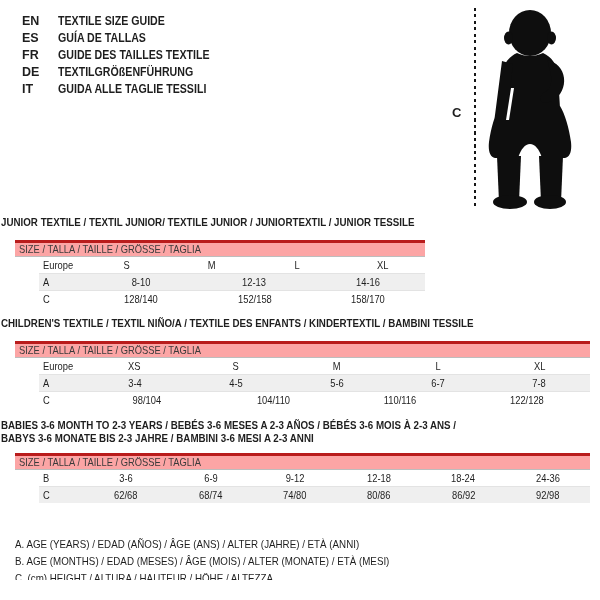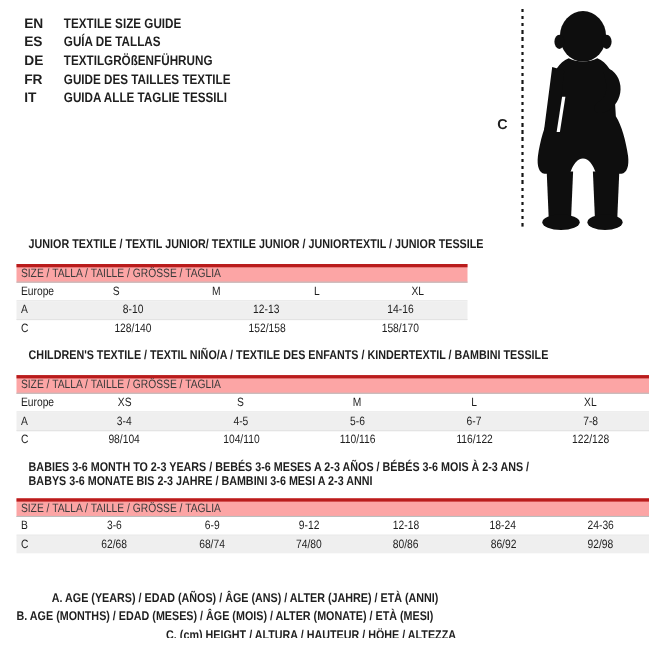--- a/index.html
+++ b/index.html
@@ -17,54 +17,54 @@
 
   
   .measure-line{
     position:absolute;left:474px;top:8px;width:2px;height:198px;
     background:repeating-linear-gradient(to bottom,#161616 0 3px,transparent 3px 6.5px);
   }
   .measure-label{position:absolute;left:452px;top:105px;font-size:13px;font-weight:600;}
   .baby-svg{position:absolute;left:482px;top:6px;}
 
   
-  .tbl-title{position:absolute;left:26px;font-size:11.5px;font-weight:700;line-height:13px;}
+  .tbl-title{position:absolute;left:1px;font-size:11.5px;font-weight:700;line-height:13px;}
   .tbl{position:absolute;left:15px;}
   .bar{
     height:13px;line-height:13px;background:#fca5a5;
     border-top:3px solid #b91c1c;border-bottom:1px solid #bdbdbd;
     padding-left:4px;font-size:11px;color:#3a3a3a;
   }
-  .row{display:flex;height:16px;line-height:16px;font-size:11px;border-bottom:1px solid #e3e3e3;}
+  .row{display:flex;height:16px;line-height:16px;font-size:11px;border-bottom:1px solid #e3e3e3;margin-left:24px;}
   .row:last-child{border-bottom:none;}
   .tbl .row:nth-child(3){background:#efefef;}
   .lbl{width:45px;padding-left:4px;box-sizing:border-box;}
   .cell{flex:1;text-align:center;}
 
   
   .notes{position:absolute;left:15px;top:536px;}
-  .note-line{height:17px;line-height:17px;font-size:11.5px;font-weight:700;text-align:right;}
+  .note-line{height:17px;line-height:17px;font-size:11.5px;font-weight:400;}
 </style>
 </head>
 <body>
 
 <div class="canvas">
 
   <div class="lang-block">
     <div class="lang-row">
       <span class="lang-code">EN</span><span class="cnd">TEXTILE SIZE GUIDE</span>
     </div>
     <div class="lang-row">
       <span class="lang-code">ES</span><span class="cnd">GUÍA DE TALLAS</span>
     </div>
     <div class="lang-row">
-      <span class="lang-code">DE</span><span class="cnd">TEXTILGRÖßENFÜHRUNG</span>
+      <span class="lang-code">FR</span><span class="cnd">GUIDE DES TAILLES TEXTILE</span>
     </div>
     <div class="lang-row">
-      <span class="lang-code">FR</span><span class="cnd">GUIDE DES TAILLES TEXTILE</span>
+      <span class="lang-code">DE</span><span class="cnd">TEXTILGRÖßENFÜHRUNG</span>
     </div>
     <div class="lang-row">
       <span class="lang-code">IT</span><span class="cnd">GUIDA ALLE TAGLIE TESSILI</span>
     </div>
   </div>
 
   <div class="measure-line"></div>
   <div class="measure-label">C</div>
   <svg class="baby-svg" width="100" height="206" viewBox="0 0 100 206">
     <g fill="#0e0e0e">
@@ -128,21 +128,20 @@
       <span class="cell"><span class="cndc">4-5</span></span>
       <span class="cell"><span class="cndc">5-6</span></span>
       <span class="cell"><span class="cndc">6-7</span></span>
       <span class="cell"><span class="cndc">7-8</span></span>
     </div>
     <div class="row">
       <span class="lbl"><span class="cnd">C</span></span>
       <span class="cell"><span class="cndc">98/104</span></span>
       <span class="cell"><span class="cndc">104/110</span></span>
       <span class="cell"><span class="cndc">110/116</span></span>
-      <span class="cell"><span class="cndc">116/122</span></span>
       <span class="cell"><span class="cndc">122/128</span></span>
     </div>
   </div>
 
   <div class="tbl-title" style="top:419px;">
     <span class="cnd">BABIES 3-6 MONTH TO 2-3 YEARS / BEBÉS 3-6 MESES A 2-3 AÑOS / BÉBÉS 3-6 MOIS À 2-3 ANS /</span><br>
     <span class="cnd">BABYS 3-6 MONATE BIS 2-3 JAHRE / BAMBINI 3-6 MESI A 2-3 ANNI</span>
   </div>
   <div class="tbl" style="top:453px;width:575px;">
     <div class="bar"><span class="cnd">SIZE / TALLA / TAILLE / GRÖSSE / TAGLIA</span></div>

